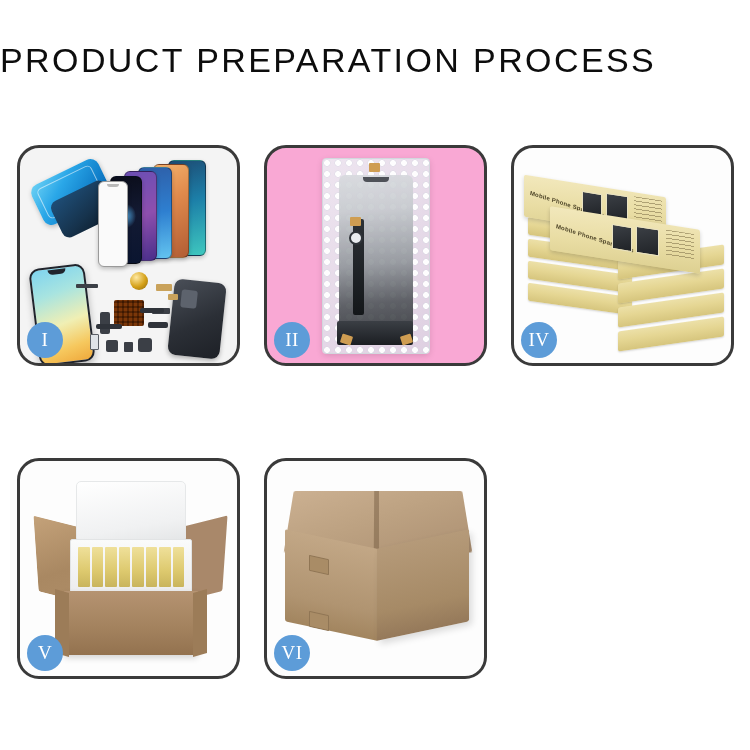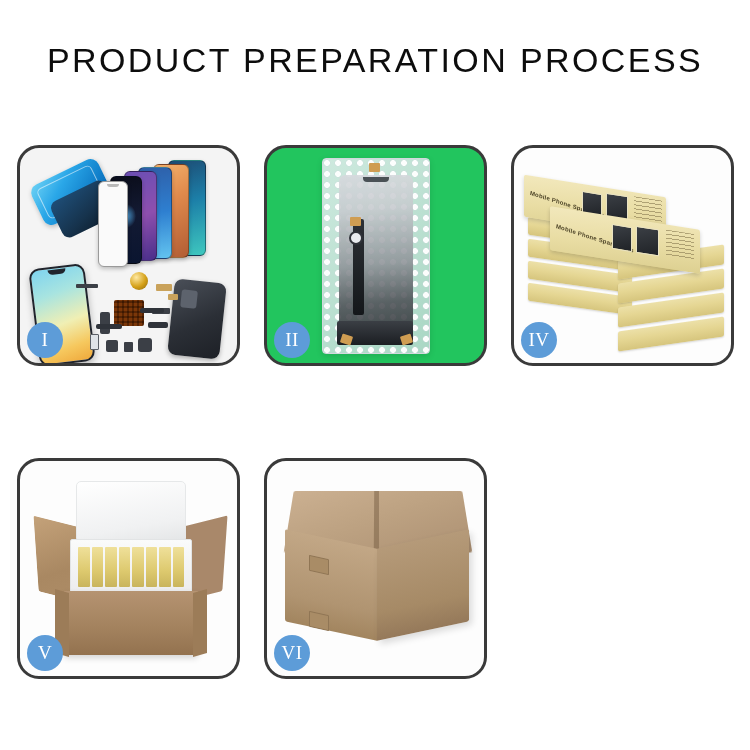--- a/index.html
+++ b/index.html
@@ -18,21 +18,21 @@
     height: 750px;
     background: #ffffff;
   }
 
   
   .header {
     position: absolute;
     top: 40px;
     left: 0;
     width: 750px;
-    text-align: center;
+    text-align: left;
   }
 
   .main-title {
     font-size: 34px;
     font-weight: 500;
     letter-spacing: 2.4px;
     color: #0d0d0d;
     line-height: 40px;
     white-space: nowrap;
     font-family: "Liberation Sans", sans-serif;
@@ -188,21 +188,21 @@
   .coin {
     position:absolute; left:54px; top:-6px; width:18px; height:18px;
     border-radius:50%;
     background: radial-gradient(circle at 35% 30%, #ffe9a3, #d4a017 55%, #8a6510 100%);
   }
   .flex-strip {
     position:absolute; background:#2f333a; border-radius:2px;
   }
 
   
-  .p2 { background:#22c55e; }
+  .p2 { background:#f9a8d4; }
   .bubble-pack {
     position:absolute;
     left:50%; top:10px; transform:translateX(-50%);
     width:108px; height:196px;
     background:
       radial-gradient(circle at 4px 4px, rgba(255,255,255,.95) 2.6px, rgba(205,212,220,.40) 3.2px, rgba(0,0,0,0) 4px) 0 0/11px 11px,
       linear-gradient(135deg, rgba(236,240,245,.85), rgba(214,221,230,.75));
     border:1px solid #d3d8de;
     border-radius:4px;
     box-shadow:0 2px 6px rgba(0,0,0,.12);

